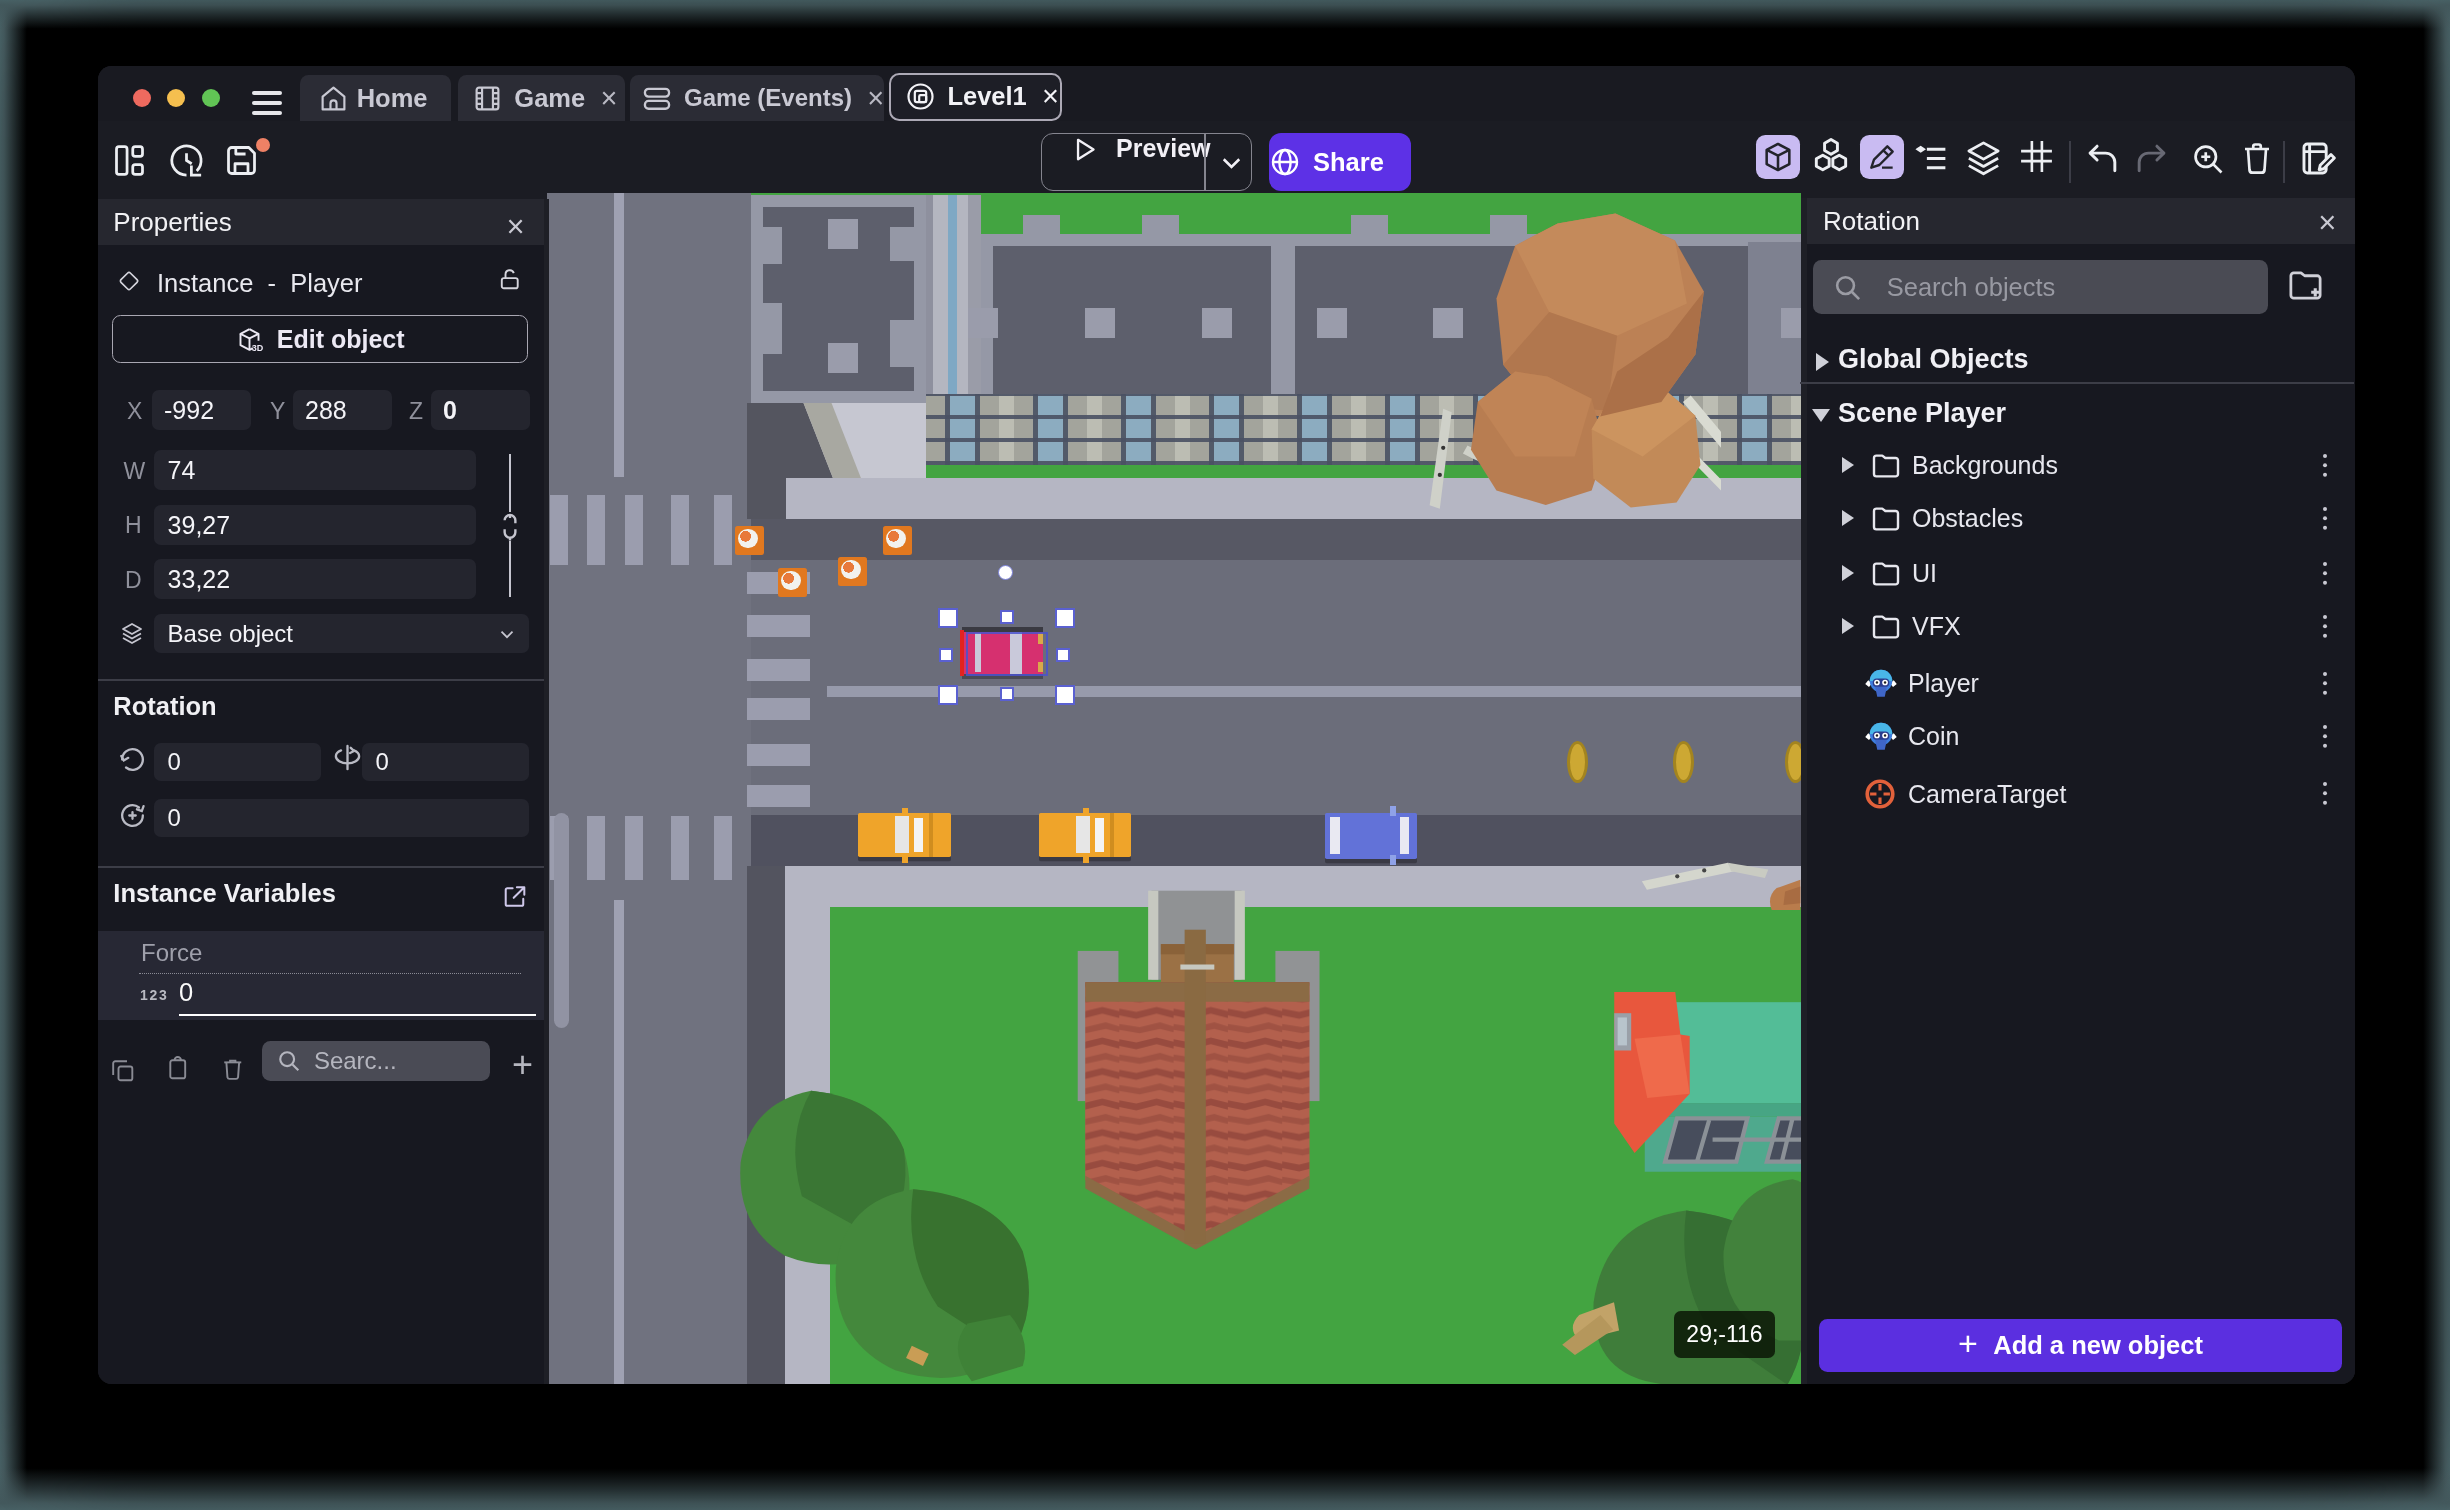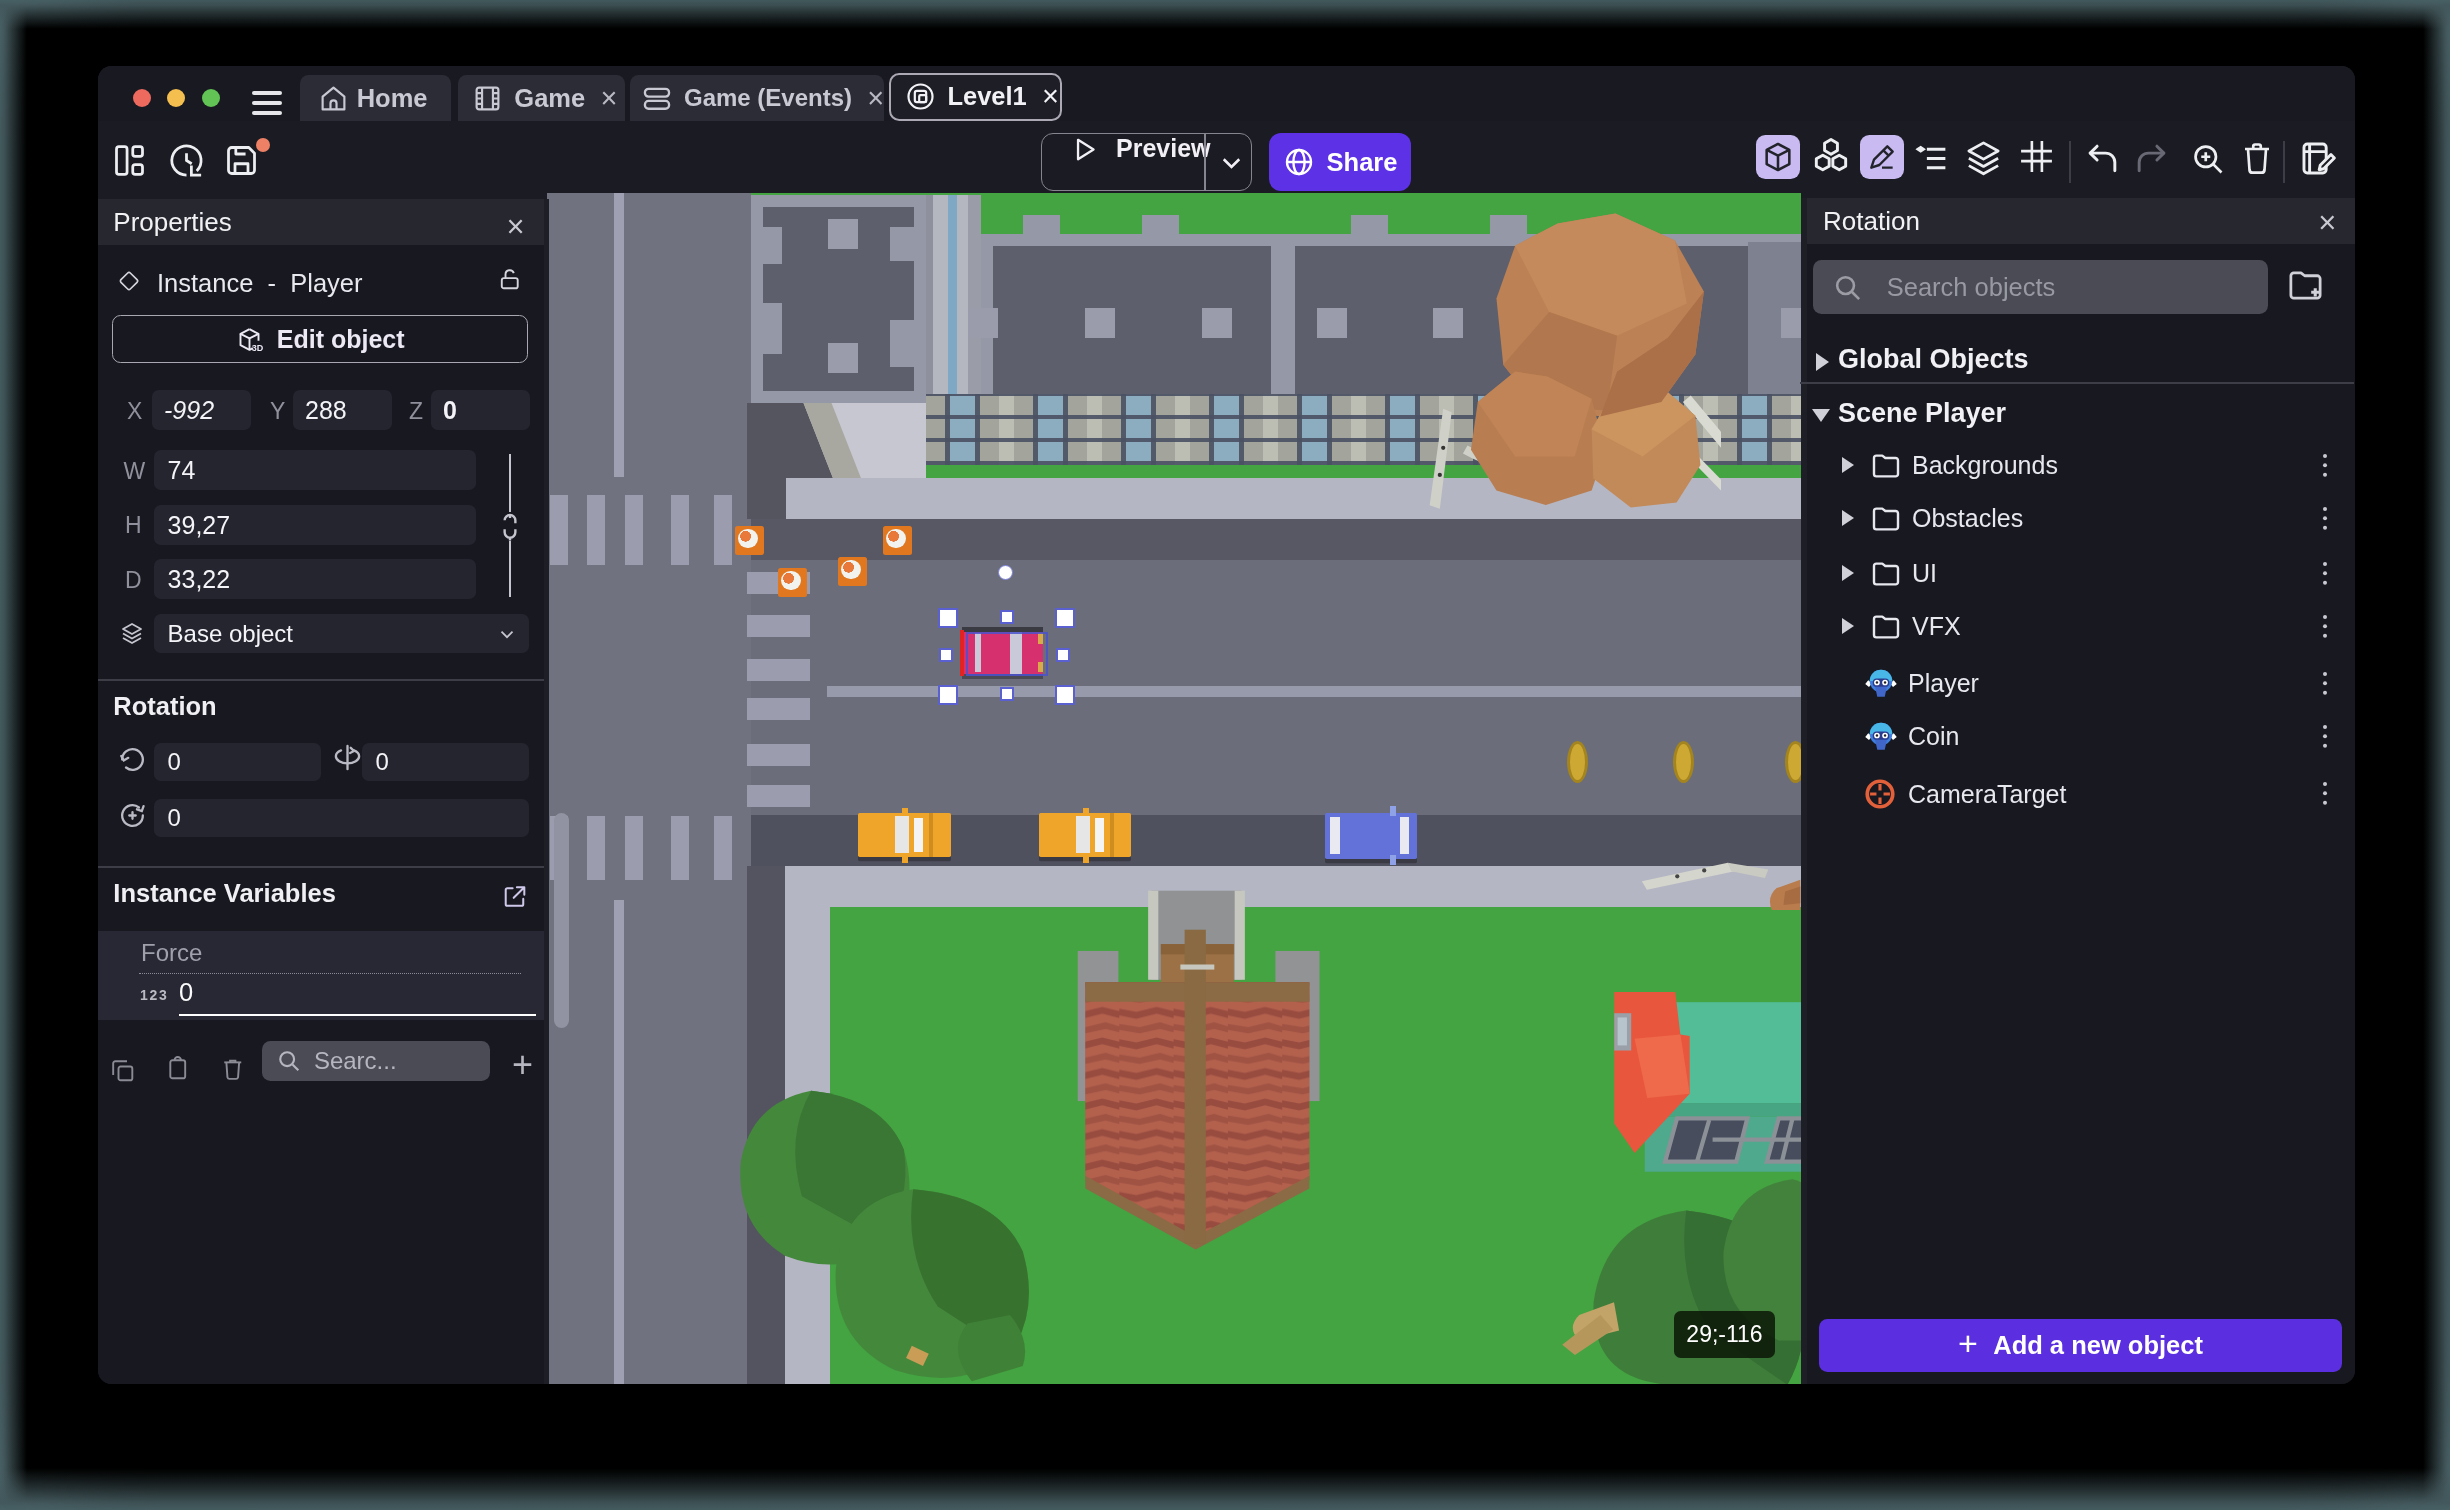--- a/index.html
+++ b/index.html
@@ -28,21 +28,21 @@
          display:flex; align-items:center; color:#c9c9d3; font-size:25.5px; font-weight:600; white-space:nowrap; }
   .tab svg { flex:0 0 auto; }
   .tabx { font-weight:400; font-size:29px; color:#b9b9c3; margin-left:15.3px; }
   
   #toolbar { position:absolute; left:0; top:55px; width:100%; height:72px; background:#1b1c23; }
   .tbicon { position:absolute; top:20.4px; }
   #previewbtn { position:absolute; left:943px; top:12px; width:211px; height:58px;
     border:1.7px solid #85858f; border-radius:12px; display:flex; align-items:flex-start; color:#f2f0f6; }
   #prevdiv { position:absolute; left:1106px; top:12px; height:58px; width:1.7px; background:#85858f; }
   #sharebtn { position:absolute; left:1171px; top:12px; width:142px; height:58px; background:#5d31e6;
-    border-radius:12px; display:flex; align-items:center; justify-content:center; color:#fff; font-size:25.5px; font-weight:700; }
+    border-radius:12px; display:flex; align-items:center; color:#fff; font-size:25.5px; font-weight:700; }
   .iconbtn { position:absolute; top:13.6px; width:44px; height:44px; border-radius:9.3px; display:flex; align-items:center; justify-content:center; }
   .iconpurple { background:#c9bbf2; }
   .tbsep { position:absolute; top:19.5px; width:1.7px; height:42px; background:#3c3d47; }
   
   .panel { position:absolute; background:#171820; }
   .phead { position:absolute; left:0; top:0; width:100%; height:46px; background:#26272f;
            color:#f2f2f5; font-size:26px; display:flex; align-items:center; }
   .pclose { position:absolute; top:10.2px; font-size:31px; color:#c9c9d2; font-weight:400; }
   .inbox { position:absolute; background:#24252e; border-radius:6.8px; color:#f4f4f8; font-size:25px; display:flex; align-items:center; }
   .glabel { color:#8f909b; font-size:23px; position:absolute; }
@@ -437,21 +437,21 @@
     <div class="abs" style="left:14.4px; top:116px; width:416px; height:48px; border:1.7px solid #a9a7b2; border-radius:8.5px; display:flex; align-items:center; justify-content:center; color:#ece9f4; font-size:25px; font-weight:700;">
       <svg style="margin-right:13.6px;font-size:29px" width="27" height="27" viewBox="0 0 24 24" fill="none" stroke="#ece9f4" stroke-width="1.7" stroke-linejoin="round">
           <path d="M12 2.8 20 7v6M4 7v10l8 4.2 3-1.6"></path>
           <path d="M12 2.8 4 7l8 4 8-4M12 11v10"></path>
           <text x="14" y="22" font-size="8" fill="#ece9f4" stroke="none" font-weight="bold">3D</text>
         </svg>
       Edit object
     </div>
 
     <div class="glabel" style="left:29px; top:199px;">X</div>
-    <div class="inbox" style="left:54px; top:191px; width:99px; height:40px; padding-left:12px;font-style:italic;">-992</div>
+    <div class="inbox" style="left:54px; top:191px; width:99px; height:40px; padding-left:12px;">-992</div>
     <div class="glabel" style="left:172px; top:199px;">Y</div>
     <div class="inbox" style="left:195px; top:191px; width:99px; height:40px; padding-left:12px;">288</div>
     <div class="glabel" style="left:311px; top:199px;">Z</div>
     <div class="inbox" style="left:333px; top:191px; width:99px; height:40px; padding-left:12px; font-weight:700;">0</div>
 
     <div class="glabel" style="left:25.5px; top:259px;">W</div>
     <div class="inbox" style="left:56px; top:251px; width:322px; height:40px; padding-left:13.6px;">74</div>
     <div class="glabel" style="left:27px; top:313px;">H</div>
     <div class="inbox" style="left:56px; top:306px; width:322px; height:40px; padding-left:13.6px;">39,27</div>
     <div class="glabel" style="left:27px; top:368px;">D</div>

